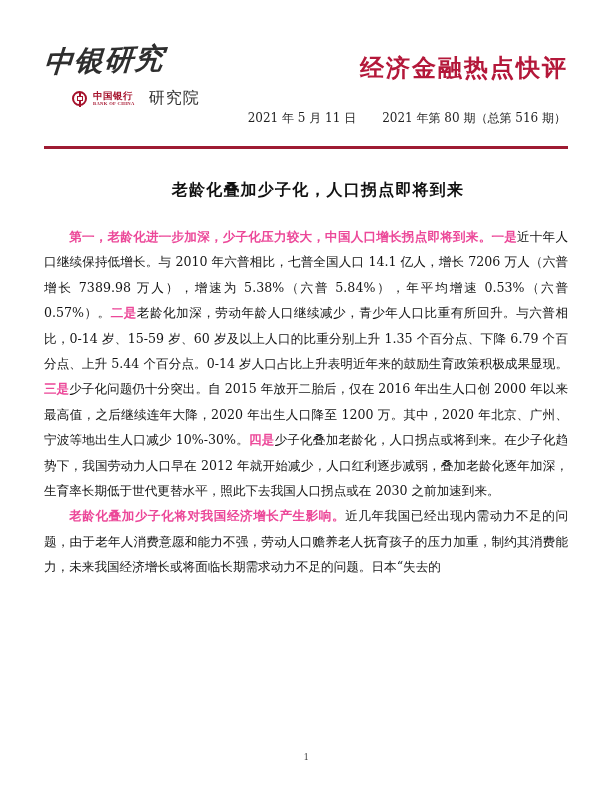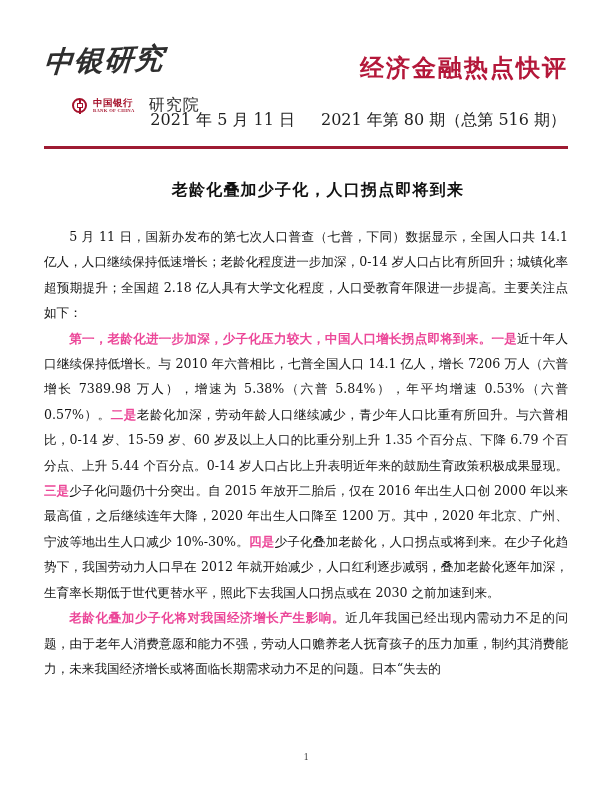--- a/index.html
+++ b/index.html
@@ -47,21 +47,21 @@
     color: #2e2e2e;
     font-style: italic;
     font-weight: bold;
     letter-spacing: 1px;
     transform: skewX(-6deg) rotate(-2deg);
     transform-origin: left center;
     white-space: nowrap;
   }
 
   .brand-sub {
-    margin-top: 18px;
+    margin-top: 11px;
     display: flex;
     align-items: center;
     gap: 6px;
     white-space: nowrap;
     padding-left: 28px;
   }
 
   .boc-emblem {
     width: 15px;
     height: 15px;
@@ -133,21 +133,21 @@
     color: #B4183A;
     letter-spacing: 2px;
     font-family: "DejaVu Sans", "Liberation Sans", sans-serif;
     white-space: nowrap;
   }
 
   .issue-line {
     position: absolute;
     right: 2px;
     top: 62px;
-    font-size: 16px;
+    font-size: 12px;
     color: #1f1f1f;
     white-space: nowrap;
     font-family: "DejaVu Serif", "Liberation Serif", serif;
   }
   .issue-line .gap {
     display: inline-block;
     width: 26px;
   }
 
   .rule {
@@ -235,20 +235,19 @@
     <div class="issue-line">
       <span>2021 年 5 月 11 日</span><span class="gap"></span><span>2021 年第 80 期（总第 516 期）</span>
     </div>
   </div>
 
   <div class="rule"></div>
 
   <div class="doc-title">老龄化叠加少子化，人口拐点即将到来</div>
 
   <div class="body-text">
-    <p class="para">5 月 11 日，国新办发布的第七次人口普查（七普，下同）数据显示，全国人口共 14.1 亿人，人口继续保持低速增长；老龄化程度进一步加深，0-14 岁人口占比有所回升；城镇化率超预期提升；全国超 2.18 亿人具有大学文化程度，人口受教育年限进一步提高。主要关注点如下：</p>
     <p class="para"><b>第一，老龄化进一步加深，少子化压力较大，中国人口增长拐点即将到来。一是</b>近十年人口继续保持低增长。与 2010 年六普相比，七普全国人口 14.1 亿人，增长 7206 万人（六普增长 7389.98 万人），增速为 5.38%（六普 5.84%），年平均增速 0.53%（六普 0.57%）。<b>二是</b>老龄化加深，劳动年龄人口继续减少，青少年人口比重有所回升。与六普相比，0-14 岁、15-59 岁、60 岁及以上人口的比重分别上升 1.35 个百分点、下降 6.79 个百分点、上升 5.44 个百分点。0-14 岁人口占比上升表明近年来的鼓励生育政策积极成果显现。<b>三是</b>少子化问题仍十分突出。自 2015 年放开二胎后，仅在 2016 年出生人口创 2000 年以来最高值，之后继续连年大降，2020 年出生人口降至 1200 万。其中，2020 年北京、广州、宁波等地出生人口减少 10%-30%。<b>四是</b>少子化叠加老龄化，人口拐点或将到来。在少子化趋势下，我国劳动力人口早在 2012 年就开始减少，人口红利逐步减弱，叠加老龄化逐年加深，生育率长期低于世代更替水平，照此下去我国人口拐点或在 2030 之前加速到来。</p>
     <p class="para"><b>老龄化叠加少子化将对我国经济增长产生影响。</b>近几年我国已经出现内需动力不足的问题，由于老年人消费意愿和能力不强，劳动人口赡养老人抚育孩子的压力加重，制约其消费能力，未来我国经济增长或将面临长期需求动力不足的问题。日本“失去的</p>
   </div>
 
   <div class="page-number">1</div>
 
 </div>
 
 </body></html>

